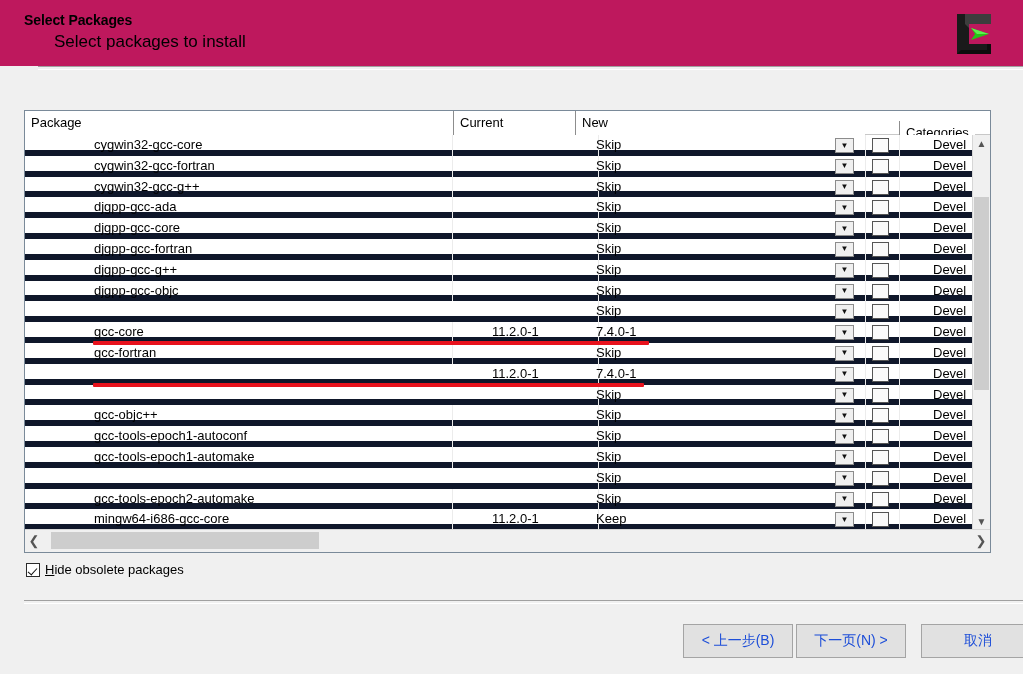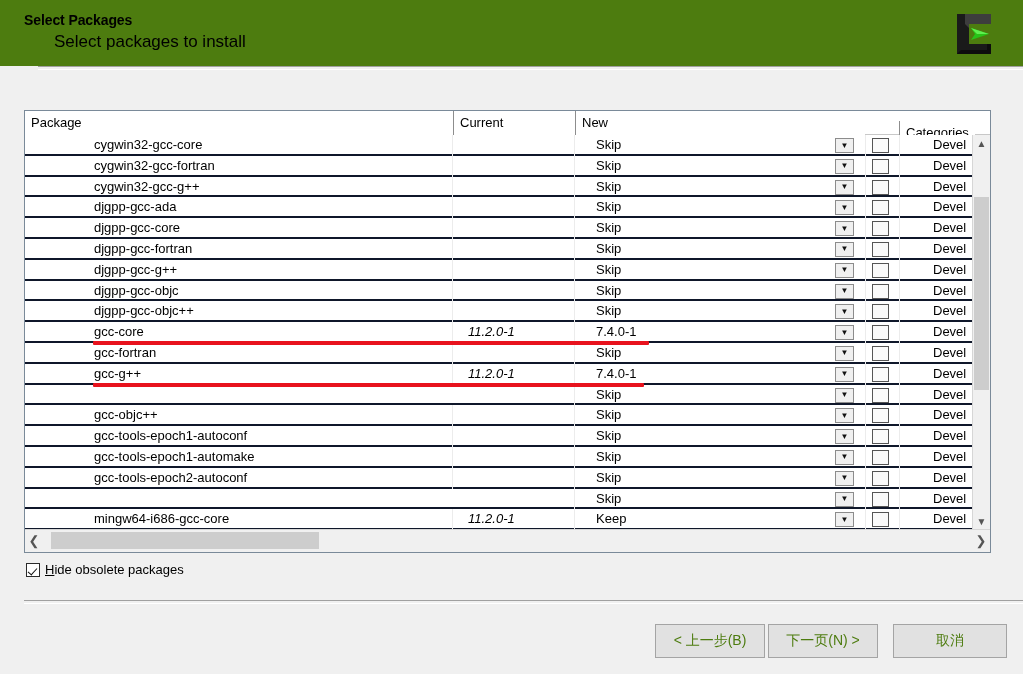--- a/index.html
+++ b/index.html
@@ -9,21 +9,21 @@
   }
   body {
     background: #f0f0f0;
     font-family: "Liberation Sans", sans-serif;
     font-size: 13px;
     color: #000;
     position: relative;
   }
   .wizard-header {
     position: absolute; left: 0; top: 0; width: 1023px; height: 66px;
-    background: #4d7c0f;
+    background: #be185d;
   }
   .hdr-title {
     position: absolute; left: 24px; top: 12px;
     font-size: 14px; font-weight: bold; letter-spacing: -0.1px;
   }
   .hdr-sub {
     position: absolute; left: 54px; top: 32px;
     font-size: 17px;
   }
   .cygwin-logo {
@@ -105,29 +105,29 @@
     border-left: 1px solid #8d8d8d; color: #000;
     background: #ffffff; white-space: nowrap; overflow: hidden;
   }
   .th:first-child { border-left: none; }
   .tbody {
     position: absolute; left: 0; top: 24px; right: 17px; bottom: 22px;
     overflow: hidden;
   }
   .row {
     position: relative; height: 20.8px; box-sizing: border-box;
-    border-bottom: 2px solid #0f172a; background: #fff;
+    border-bottom: 6px solid #0f172a; background: #fff;
   }
   .cell {
     position: absolute; top: 0; height: 20.8px; line-height: 20.5px;
     font-size: 13px; box-sizing: border-box; white-space: nowrap;
     overflow: hidden;
   }
   .c-pkg { left: 0; width: 428px; padding-left: 69px; border-right: 1px solid #ececec; }
-  .c-cur { left: 428px; width: 122px; padding-left: 15px; border-right: 1px solid #ececec; font-style: italic; }
+  .c-cur { left: 452px; width: 122px; padding-left: 15px; border-right: 1px solid #ececec; }
   .c-new { left: 550px; width: 278px; padding-left: 21px; }
   .c-drop { left: 810px; width: 28px; }
   .c-src { left: 840px; width: 34px; border-left: 1px solid #ececec; }
   .c-cat { left: 874px; width: 76px; padding-left: 33px; border-left: 1px solid #ececec; }
   .dropbtn {
     width: 19px; height: 15px; margin-top: 3px;
     background: #f0f0f0; border: 1px solid #8c8c8c; box-sizing: border-box;
     display: flex; align-items: center; justify-content: center;
     font-size: 8px; color: #111; line-height: 1;
   }
@@ -181,21 +181,21 @@
   .annot-line {
     position: absolute; height: 4px; background: #e8121d; border-radius: 1px;
   }
 
   
   .btn {
     position: absolute; height: 34px;
     background: #e1e1e1; border: 1px solid #a4a4a4; box-sizing: border-box;
     font-family: "Liberation Sans", sans-serif; font-size: 14px;
     display: flex; align-items: center; justify-content: center;
-    cursor: default; color: #4d7c0f;
+    cursor: default; color: #1d4ed8; margin-left: 28px;
   }
   .btn-back { left: 655px; top: 624px; width: 110px; }
   .btn-next { left: 768px; top: 624px; width: 110px; }
   .btn-cancel { left: 893px; top: 624px; width: 114px; }
 </style>
 </head>
 <body>
 
 <div class="wizard-header">
   <div class="hdr-title">Select Packages</div>
@@ -345,21 +345,20 @@
         <div class="cell c-new">Skip</div>
         <div class="cell c-drop">
           <div class="dropbtn">▼</div>
         </div>
         <div class="cell c-src">
           <div class="srcbox"></div>
         </div>
         <div class="cell c-cat">Devel</div>
       </div>
       <div class="row">
-        <div class="cell c-pkg">djgpp-gcc-objc++</div>
         <div class="cell c-cur"></div>
         <div class="cell c-new">Skip</div>
         <div class="cell c-drop">
           <div class="dropbtn">▼</div>
         </div>
         <div class="cell c-src">
           <div class="srcbox"></div>
         </div>
         <div class="cell c-cat">Devel</div>
       </div>
@@ -381,21 +380,20 @@
         <div class="cell c-new">Skip</div>
         <div class="cell c-drop">
           <div class="dropbtn">▼</div>
         </div>
         <div class="cell c-src">
           <div class="srcbox"></div>
         </div>
         <div class="cell c-cat">Devel</div>
       </div>
       <div class="row">
-        <div class="cell c-pkg">gcc-g++</div>
         <div class="cell c-cur">11.2.0-1</div>
         <div class="cell c-new">7.4.0-1</div>
         <div class="cell c-drop">
           <div class="dropbtn">▼</div>
         </div>
         <div class="cell c-src">
           <div class="srcbox"></div>
         </div>
         <div class="cell c-cat">Devel</div>
       </div>
@@ -440,32 +438,32 @@
         <div class="cell c-new">Skip</div>
         <div class="cell c-drop">
           <div class="dropbtn">▼</div>
         </div>
         <div class="cell c-src">
           <div class="srcbox"></div>
         </div>
         <div class="cell c-cat">Devel</div>
       </div>
       <div class="row">
-        <div class="cell c-pkg">gcc-tools-epoch2-autoconf</div>
-        <div class="cell c-cur"></div>
-        <div class="cell c-new">Skip</div>
-        <div class="cell c-drop">
-          <div class="dropbtn">▼</div>
-        </div>
-        <div class="cell c-src">
-          <div class="srcbox"></div>
-        </div>
-        <div class="cell c-cat">Devel</div>
-      </div>
-      <div class="row">
+        <div class="cell c-cur"></div>
+        <div class="cell c-new">Skip</div>
+        <div class="cell c-drop">
+          <div class="dropbtn">▼</div>
+        </div>
+        <div class="cell c-src">
+          <div class="srcbox"></div>
+        </div>
+        <div class="cell c-cat">Devel</div>
+      </div>
+      <div class="row">
+        <div class="cell c-pkg">gcc-tools-epoch2-automake</div>
         <div class="cell c-cur"></div>
         <div class="cell c-new">Skip</div>
         <div class="cell c-drop">
           <div class="dropbtn">▼</div>
         </div>
         <div class="cell c-src">
           <div class="srcbox"></div>
         </div>
         <div class="cell c-cat">Devel</div>
       </div>

